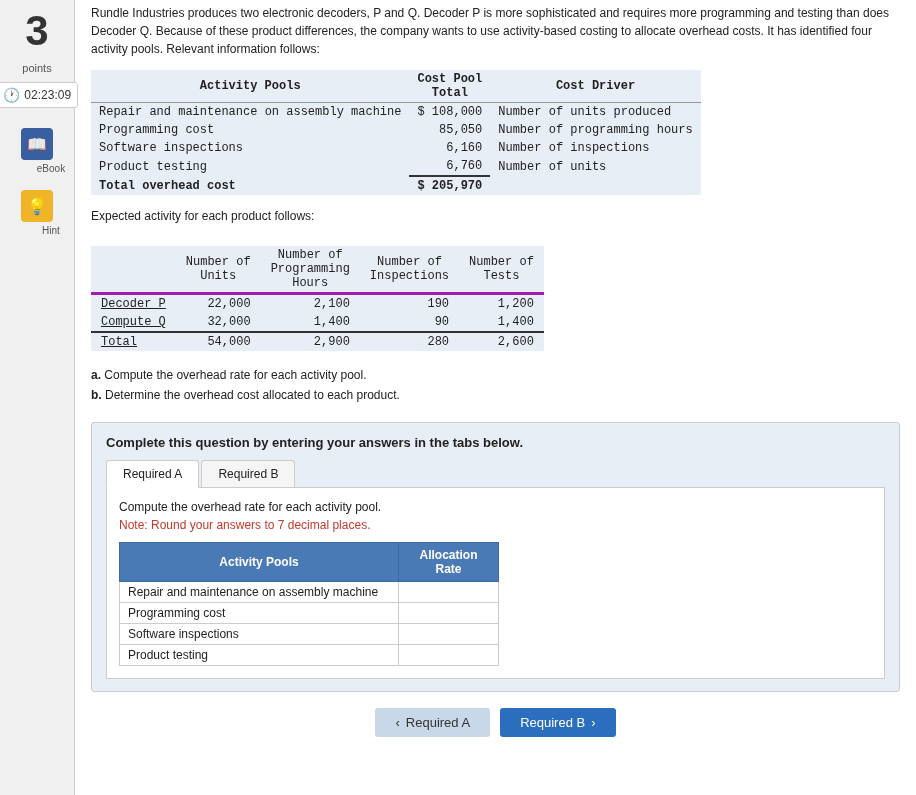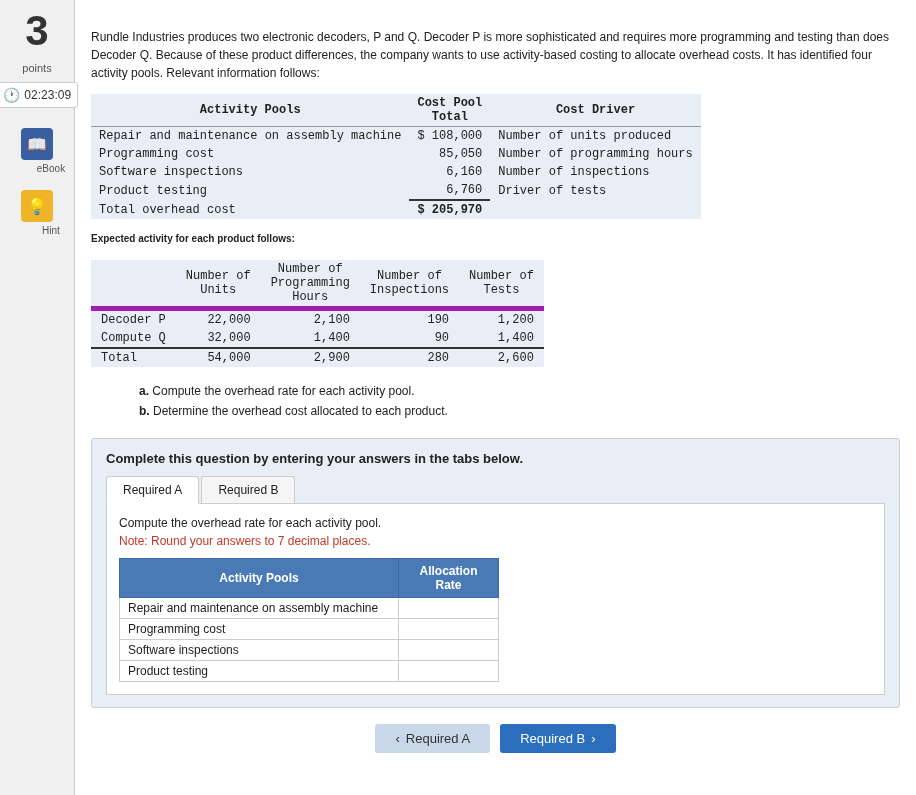--- a/index.html
+++ b/index.html
@@ -66,21 +66,21 @@
     .sidebar-label {
       font-size: 10px;
       color: #555;
       margin-top: 3px;
       padding-left: 28px;
     }
 
     
     .main {
       flex: 1;
-      padding: 28px 16px;
+      padding: 4px 16px;
       overflow-y: auto;
       max-height: 795px;
     }
 
     .question-text {
       font-size: 12px;
       line-height: 1.5;
       margin-bottom: 12px;
       color: #222;
     }
@@ -100,61 +100,60 @@
     .activity-table .header-row td {
       font-weight: bold;
       text-align: center;
       border-bottom: 1px solid #999;
     }
     .activity-table .total-row td:nth-child(2) {
       border-top: 2px double #333;
     }
 
     .expected-text {
-      font-size: 10px;
-      margin-bottom: 16px;
+      font-size: 12px;
+      margin-bottom: 23px;
       color: #222;
-      font-weight: bold;
     }
 
     
     .expected-table {
       border-collapse: collapse;
       margin-bottom: 14px;
       background: #e8eef5;
       width: auto;
     }
     .expected-table td, .expected-table th {
       padding: 2px 10px;
       font-size: 12px;
       font-family: 'Courier New', monospace;
       text-align: right;
     }
     .expected-table th {
       text-align: center;
       font-weight: normal;
-      border-bottom: 5px solid #a21caf;
+      border-bottom: 3px solid #a21caf;
     }
     .expected-table .label-cell {
       text-align: left;
+      text-decoration: underline;
     }
     .expected-table .total-row td {
       border-top: 2px double #333;
     }
 
     .required-heading {
       font-weight: bold;
       font-size: 13px;
       margin-bottom: 8px;
     }
     .required-items {
       font-size: 12px;
       line-height: 1.7;
       margin-bottom: 16px;
-      margin-left: 48px;
     }
     .required-items b { font-weight: bold; }
 
     
     .complete-box {
       background: #e8eef5;
       border: 1px solid #ccc;
       border-radius: 3px;
       padding: 12px 14px;
       margin-bottom: 12px;
@@ -314,24 +313,24 @@
       <td>Number of programming hours</td>
     </tr>
     <tr>
       <td>Software inspections</td>
       <td style="text-align:right;">6,160</td>
       <td>Number of inspections</td>
     </tr>
     <tr>
       <td>Product testing</td>
       <td style="text-align:right;">6,760</td>
-      <td>Driver of tests</td>
+      <td>Number of units</td>
     </tr>
     <tr class="total-row">
-      <td style="font-weight:normal;">Total overhead cost</td>
+      <td style="font-weight:bold;">Total overhead cost</td>
       <td style="text-align:right; font-weight:bold;">$ 205,970</td>
       <td></td>
     </tr>
   </tbody>
     </table>
 
   <p class="expected-text">Expected activity for each product follows:</p>
 
   <table class="expected-table">
     <tbody>

